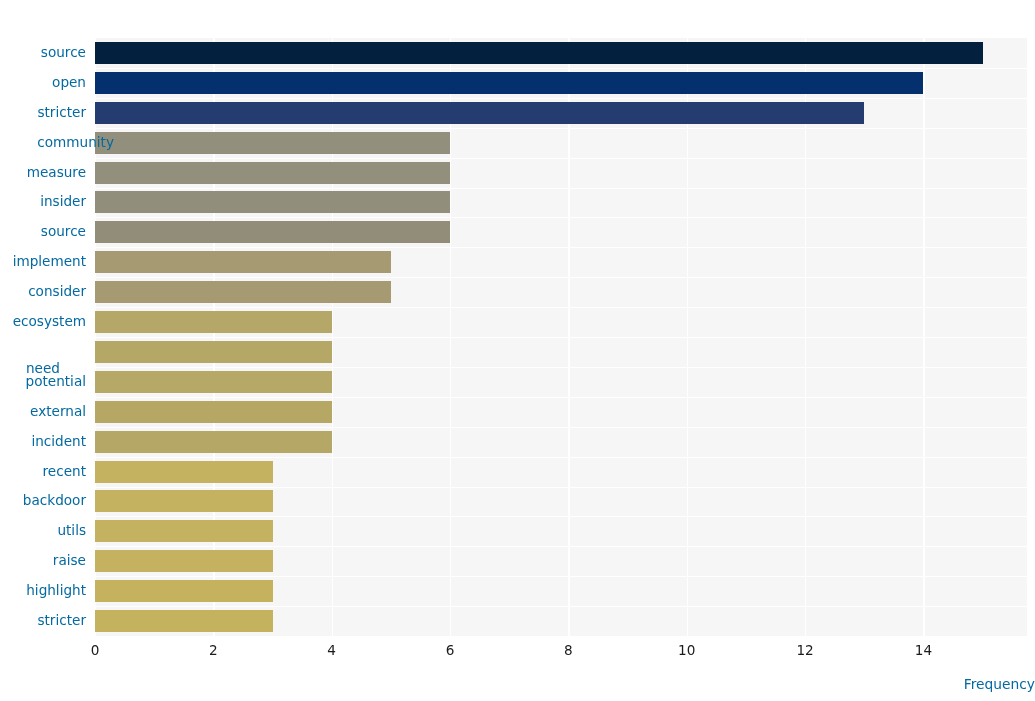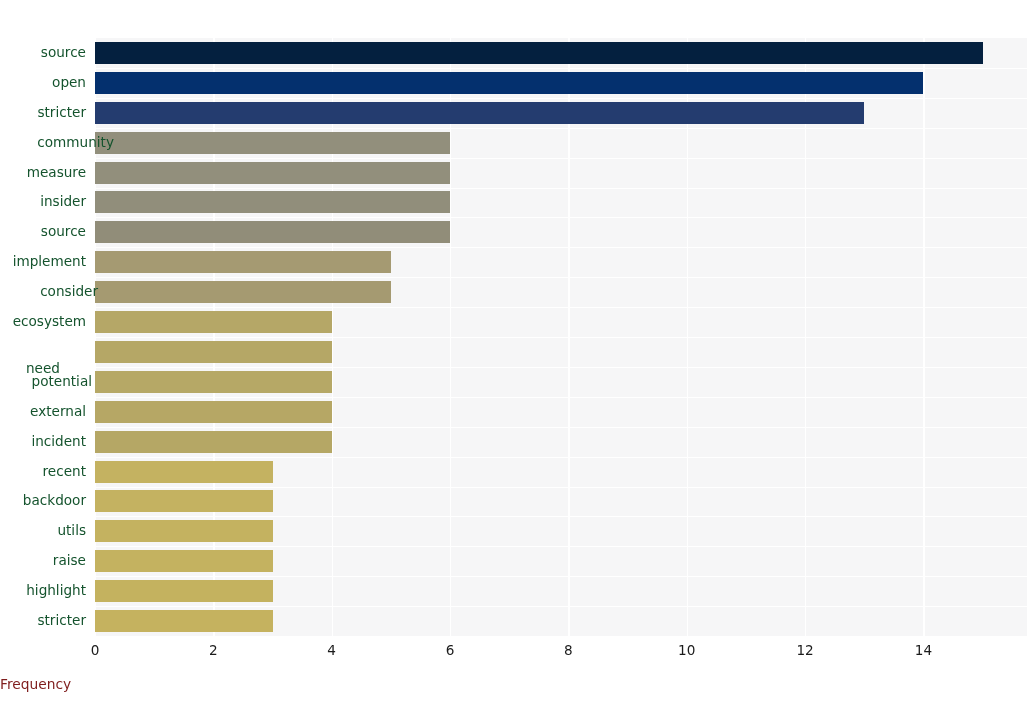--- a/index.html
+++ b/index.html
@@ -72,21 +72,21 @@
     top: 38px;
     width: 1035px;
     height: 598px;
   }
   .ytick-item {
     position: absolute;
     left: 0;
     width: 86px;
     text-align: right;
     font-size: 13.6px;
-    color: #14532d;
+    color: #0369a1;
     white-space: nowrap;
     line-height: 1;
   }
 
   
   .xtick-layer {
     position: absolute;
     left: 0;
     top: 644px;
     width: 1035px;
@@ -101,23 +101,23 @@
     font-size: 13.6px;
     color: #1b1b1b;
     line-height: 1;
   }
 
   .xaxis-title {
     position: absolute;
     left: 0;
     top: 676px;
     width: 1035px;
-    text-align: left;
+    text-align: right;
     font-size: 13.8px;
-    color: #7f1d1d;
+    color: #0369a1;
   }
 </style>
 </head>
 <body>
 
 <div id="chart-root">
 
 
   <div class="plot-area" id="plot-area">
       <div class="gridline-v" style="left: 0px;"></div>
@@ -171,24 +171,24 @@
 
   <div class="ylabel-layer" id="ylabel-layer">
       <div class="ytick-item" style="top: 7.95px;">source</div>
       <div class="ytick-item" style="top: 37.85px;">open</div>
       <div class="ytick-item" style="top: 67.75px;">stricter</div>
       <div class="ytick-item" style="top: 97.65px; padding-left: 28px;">community</div>
       <div class="ytick-item" style="top: 127.55px;">measure</div>
       <div class="ytick-item" style="top: 157.45px;">insider</div>
       <div class="ytick-item" style="top: 187.35px;">source</div>
       <div class="ytick-item" style="top: 217.25px;">implement</div>
-      <div class="ytick-item" style="top: 247.15px; padding-left: 12px;">consider</div>
+      <div class="ytick-item" style="top: 247.15px;">consider</div>
       <div class="ytick-item" style="top: 277px;">ecosystem</div>
       <div class="ytick-item" style="top: 324px; text-align: center;">need</div>
-      <div class="ytick-item" style="top: 336.85px; margin-left: 6px;">potential</div>
+      <div class="ytick-item" style="top: 336.85px;">potential</div>
       <div class="ytick-item" style="top: 366.75px;">external</div>
       <div class="ytick-item" style="top: 396.65px;">incident</div>
       <div class="ytick-item" style="top: 426.55px;">recent</div>
       <div class="ytick-item" style="top: 456.45px;">backdoor</div>
       <div class="ytick-item" style="top: 486.35px;">utils</div>
       <div class="ytick-item" style="top: 516.25px;">raise</div>
       <div class="ytick-item" style="top: 546.15px;">highlight</div>
       <div class="ytick-item" style="top: 576.05px;">stricter</div>
     </div>
 

